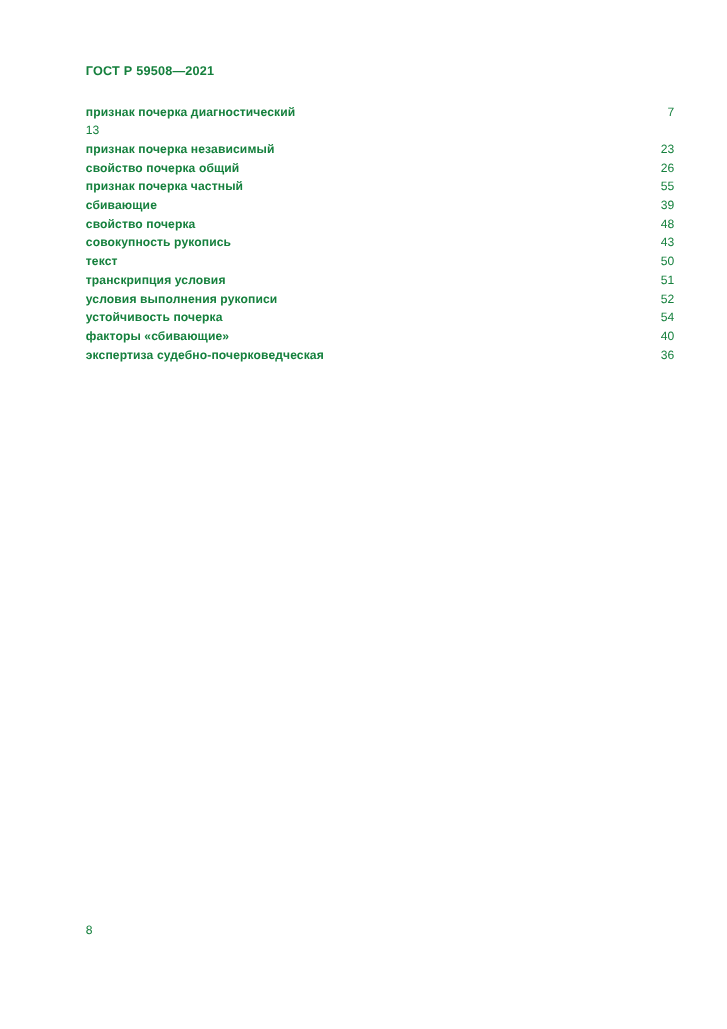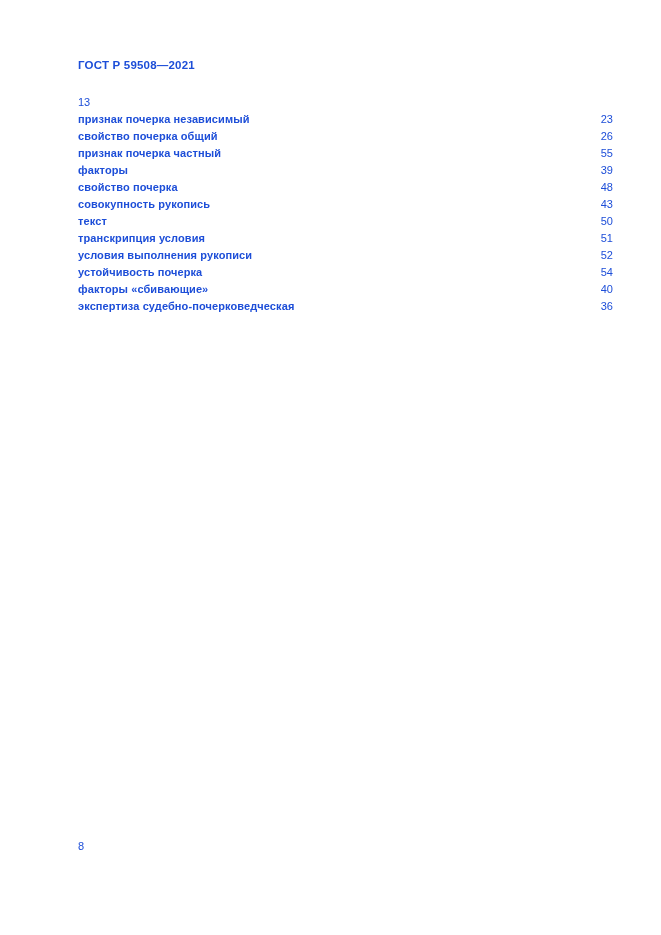--- a/index.html
+++ b/index.html
@@ -6,21 +6,21 @@
     margin: 0;
     padding: 0;
     background: #ffffff;
   }
   .page {
     position: relative;
     width: 661px;
     height: 935px;
     background: #ffffff;
     font-family: "Liberation Sans", sans-serif;
-    color: #1d4ed8;
+    color: #15803d;
     overflow: hidden;
   }
   .doc-header {
     position: absolute;
     left: 78px;
     top: 59px;
     font-size: 11.5px;
     font-weight: bold;
     letter-spacing: 0.2px;
     white-space: nowrap;
@@ -58,20 +58,24 @@
     font-weight: normal;
   }
 </style>
 </head>
 <body>
 
 <div class="page">
   <div class="doc-header">ГОСТ Р 59508—2021</div>
 
   <div class="index" id="index-list">
+  <div class="row">
+    <span class="term">признак почерка диагностический</span>
+    <span class="num">7</span>
+  </div>
 
   <div class="row">
     <span class="num">13</span>
   </div>
 
   <div class="row">
     <span class="term">признак почерка независимый</span>
     <span class="num">23</span>
   </div>
 
@@ -79,21 +83,21 @@
     <span class="term">свойство почерка общий</span>
     <span class="num">26</span>
   </div>
 
   <div class="row">
     <span class="term">признак почерка частный</span>
     <span class="num">55</span>
   </div>
 
   <div class="row">
-    <span class="term">факторы</span>
+    <span class="term">сбивающие</span>
     <span class="num">39</span>
   </div>
 
   <div class="row">
     <span class="term">свойство почерка</span>
     <span class="num">48</span>
   </div>
 
   <div class="row">
     <span class="term">совокупность рукопись</span>

